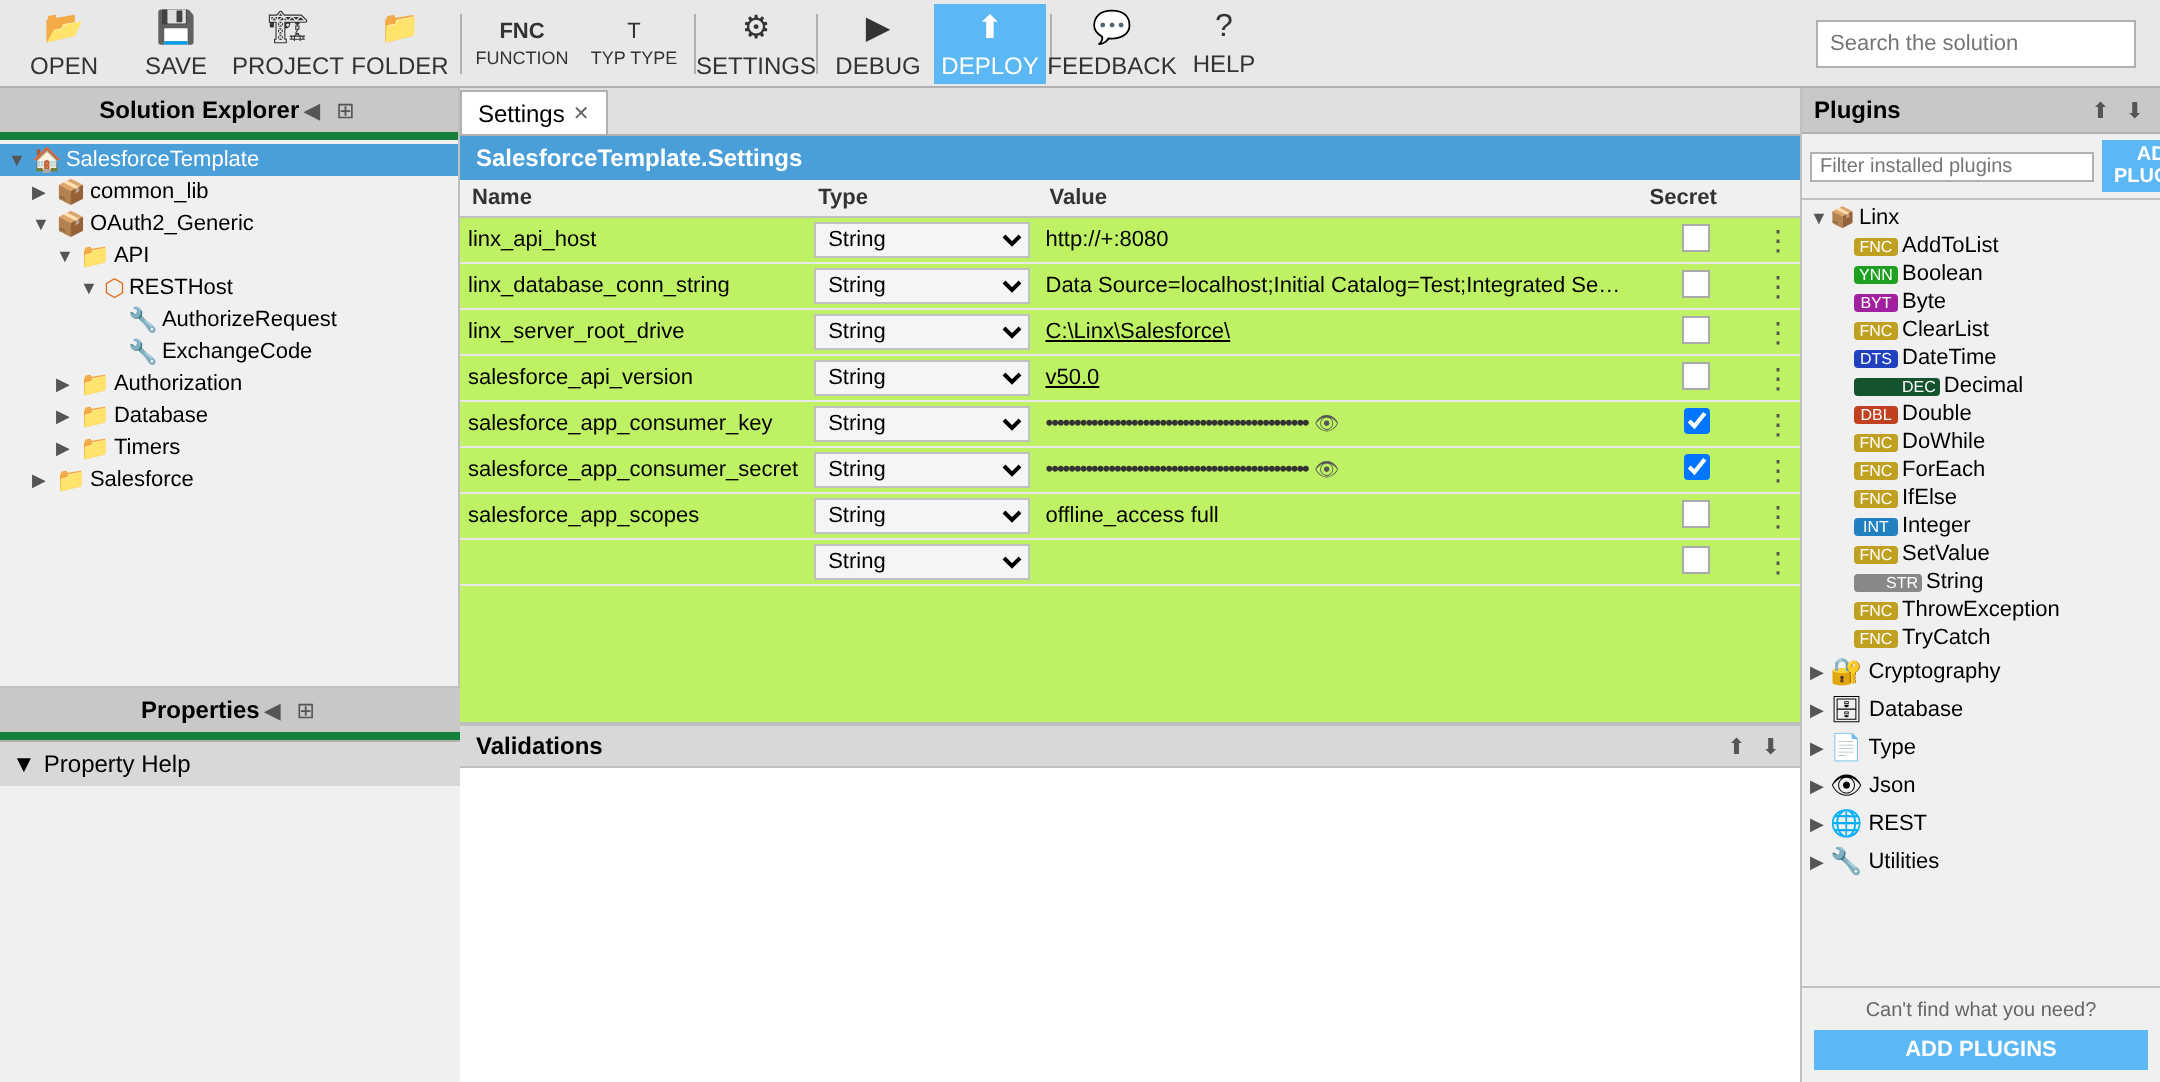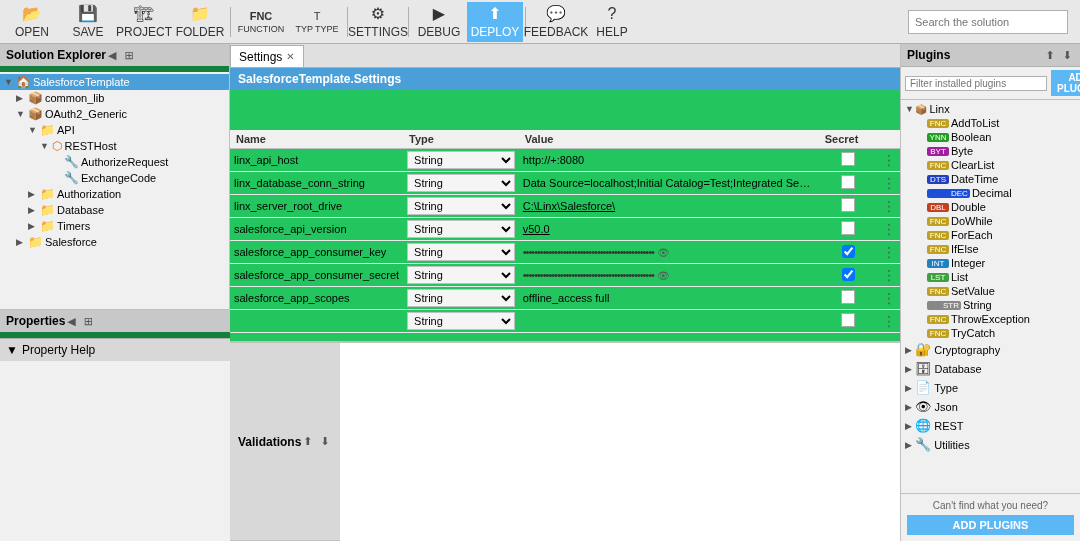--- a/index.html
+++ b/index.html
@@ -58,40 +58,40 @@
       flex-direction: column;
       flex-shrink: 0;
     }
     .panel-header {
       background: #c8c8c8;
       padding: 4px 6px;
       font-weight: bold;
       font-size: 11px;
       display: flex;
       align-items: center;
-      justify-content: flex-start;
-      border-bottom: 6px solid #15803d;
+      justify-content: center;
+      border-bottom: 4px solid #15803d;
     }
     .panel-header-icons { display: flex; gap: 4px; }
     .tree-view { flex: 1; overflow-y: auto; padding: 2px 0; }
     .tree-item {
       display: flex;
       align-items: center;
       padding: 1px 0;
       cursor: pointer;
       white-space: nowrap;
     }
     .tree-item.selected { background: #4a9fd8; color: white; }
     .tree-arrow { display: inline-block; width: 12px; font-size: 9px; color: #555; }
     .tree-icon { margin-right: 2px; font-size: 12px; }
     .tree-label { font-size: 11px; }
 
     
     .properties-panel {
-      height: 232px;
+      height: 198px;
       background: #f0f0f0;
       border-top: 1px solid #c0c0c0;
     }
 
     
     .left-column {
       display: flex;
       flex-direction: column;
       width: 230px;
       flex-shrink: 0;
@@ -124,37 +124,36 @@
       margin-right: 2px;
       cursor: pointer;
       font-size: 11px;
       gap: 4px;
     }
     .tab.active { background: white; }
     .tab-close { cursor: pointer; color: #666; font-size: 10px; }
 
     
     .settings-panel {
-      background: #22c55e;
+      background: #bef264;
       flex: 1;
       display: flex;
       flex-direction: column;
       overflow: hidden;
     }
     .settings-title {
       background: #4a9fd8;
       color: white;
       padding: 4px 8px;
       font-size: 12px;
       font-weight: bold;
     }
     .settings-content {
       flex: 1;
       overflow-y: auto;
-      margin-top: 40px;
     }
     .settings-table {
       width: 100%;
       border-collapse: collapse;
     }
     .settings-table th {
       background: #f0f0f0;
       border-bottom: 1px solid #c0c0c0;
       padding: 3px 6px;
       text-align: left;
@@ -181,25 +180,25 @@
       font-size: 11px;
       width: 100%;
     }
     .secret-checkbox { cursor: pointer; }
     .dots { color: #333; font-size: 11px; letter-spacing: -1px; }
     .eye-icon { font-size: 10px; color: #555; cursor: pointer; }
     .kebab-icon { font-size: 14px; color: #555; cursor: pointer; }
 
     
     .validations-panel {
-      height: 200px;
+      height: 180px;
       background: white;
       border-top: 2px solid #c0c0c0;
       display: flex;
-      flex-direction: row;
+      flex-direction: column;
     }
     .validations-header {
       background: #d8d8d8;
       padding: 3px 8px;
       font-size: 11px;
       font-weight: bold;
       border-bottom: 1px solid #c0c0c0;
       display: flex;
       align-items: center;
       justify-content: space-between;
@@ -279,21 +278,21 @@
       padding: 0 2px;
       border-radius: 2px;
       margin-right: 2px;
       min-width: 22px;
       text-align: center;
     }
     .badge-fnc { background: #c0a020; }
     .badge-ynn { background: #20a020; }
     .badge-byt { background: #a020a0; }
     .badge-dts { background: #2040c0; }
-    .badge-dec { background: #1d4ed8; padding-left: 24px; }
+    .badge-dec { background: #14532d; padding-left: 24px; }
     .badge-dbl { background: #c04020; }
     .badge-int { background: #2080c0; }
     .badge-lst { background: #40a040; }
     .badge-str { background: #888; padding-left: 16px; }
     .plugin-label { font-size: 11px; }
     .plugin-category {
       display: flex;
       align-items: center;
       padding: 2px 4px;
       cursor: pointer;
@@ -658,25 +657,20 @@
     <span class="plugin-badge badge-fnc">FNC</span>
     <span class="plugin-label">IfElse</span>
   </div>
           <div class="plugin-item" style="padding-left: 16px;">
     <span class="plugin-arrow" style="visibility:hidden;">▶</span>
     <span class="plugin-badge badge-int">INT</span>
     <span class="plugin-label">Integer</span>
   </div>
           <div class="plugin-item" style="padding-left: 16px;">
     <span class="plugin-arrow" style="visibility:hidden;">▶</span>
-    <span class="plugin-badge badge-lst">LST</span>
-    <span class="plugin-label">List</span>
-  </div>
-          <div class="plugin-item" style="padding-left: 16px;">
-    <span class="plugin-arrow" style="visibility:hidden;">▶</span>
     <span class="plugin-badge badge-fnc">FNC</span>
     <span class="plugin-label">SetValue</span>
   </div>
           <div class="plugin-item" style="padding-left: 16px;">
     <span class="plugin-arrow" style="visibility:hidden;">▶</span>
     <span class="plugin-badge badge-str">STR</span>
     <span class="plugin-label">String</span>
   </div>
           <div class="plugin-item" style="padding-left: 16px;">
     <span class="plugin-arrow" style="visibility:hidden;">▶</span>

